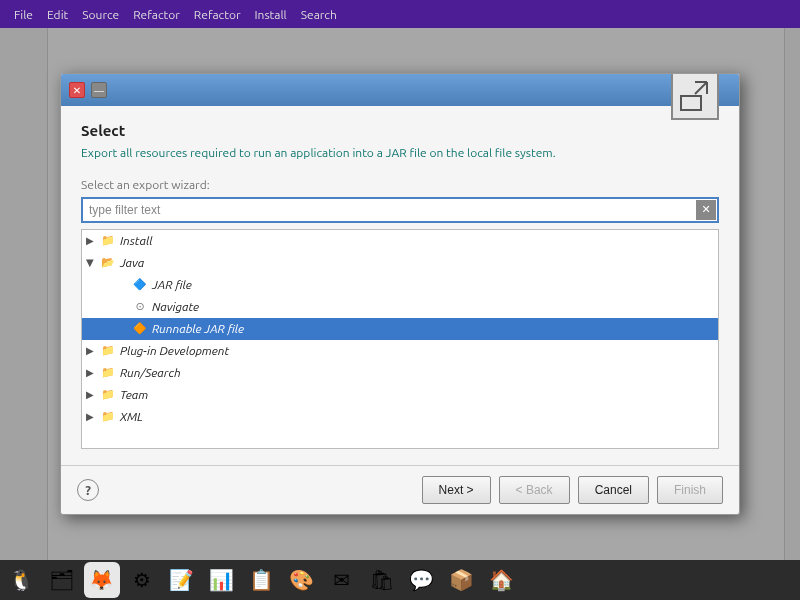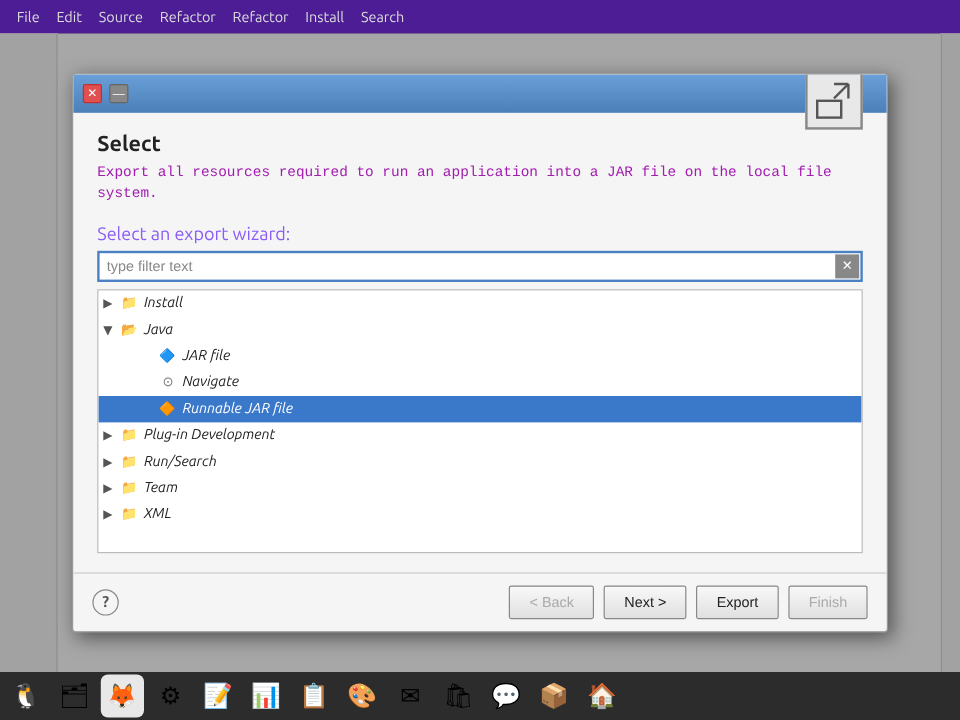--- a/index.html
+++ b/index.html
@@ -111,48 +111,47 @@
       font-weight: bold;
       font-size: 13px;
       flex: 1;
     }
 
     .dialog-body {
       padding: 16px 20px;
     }
 
     .dialog-section-title {
-      font-size: 18px;
+      font-size: 15px;
       font-weight: bold;
       color: #222;
       margin-bottom: 6px;
     }
 
     .dialog-description {
       font-size: 12px;
-      color: #a21caf;
+      color: #0f766e;
       margin-bottom: 16px;
       line-height: 1.4;
-      font-family: Liberation Mono, monospace;
     }
 
     .export-icon {
       float: right;
       margin-top: -50px;
       width: 48px; height: 48px;
       border: 2px solid #888;
       display: flex; align-items: center; justify-content: center;
       font-size: 22px;
       color: #555;
       background: #e8e8e8;
     }
 
     .wizard-label {
-      font-size: 15px;
-      color: #8b5cf6;
+      font-size: 12px;
+      color: #737373;
       margin-bottom: 6px;
     }
 
     .filter-bar {
       display: flex;
       align-items: center;
       margin-bottom: 6px;
       border: 2px solid #4a80c4;
       background: #fff;
       justify-content: space-between;
@@ -381,23 +380,23 @@
           <span class="tree-icon folder-icon">📁</span>
           <span class="tree-label">XML</span>
         </div>
 
       </div>
     </div>
 
     <div class="dialog-footer">
       <div class="footer-help">?</div>
       <div class="footer-spacer"></div>
+      <button class="dialog-btn">Next &gt;</button>
       <button class="dialog-btn disabled">&lt; Back</button>
-      <button class="dialog-btn">Next &gt;</button>
-      <button class="dialog-btn">Export</button>
+      <button class="dialog-btn">Cancel</button>
       <button class="dialog-btn disabled">Finish</button>
     </div>
 
   </div>
 </div>
 
 <div class="taskbar">
   <div class="taskbar-icon">🐧</div>
   <div class="taskbar-icon">🗂</div>
   <div class="taskbar-icon" style="background:#e8e8e8;">🦊</div>

